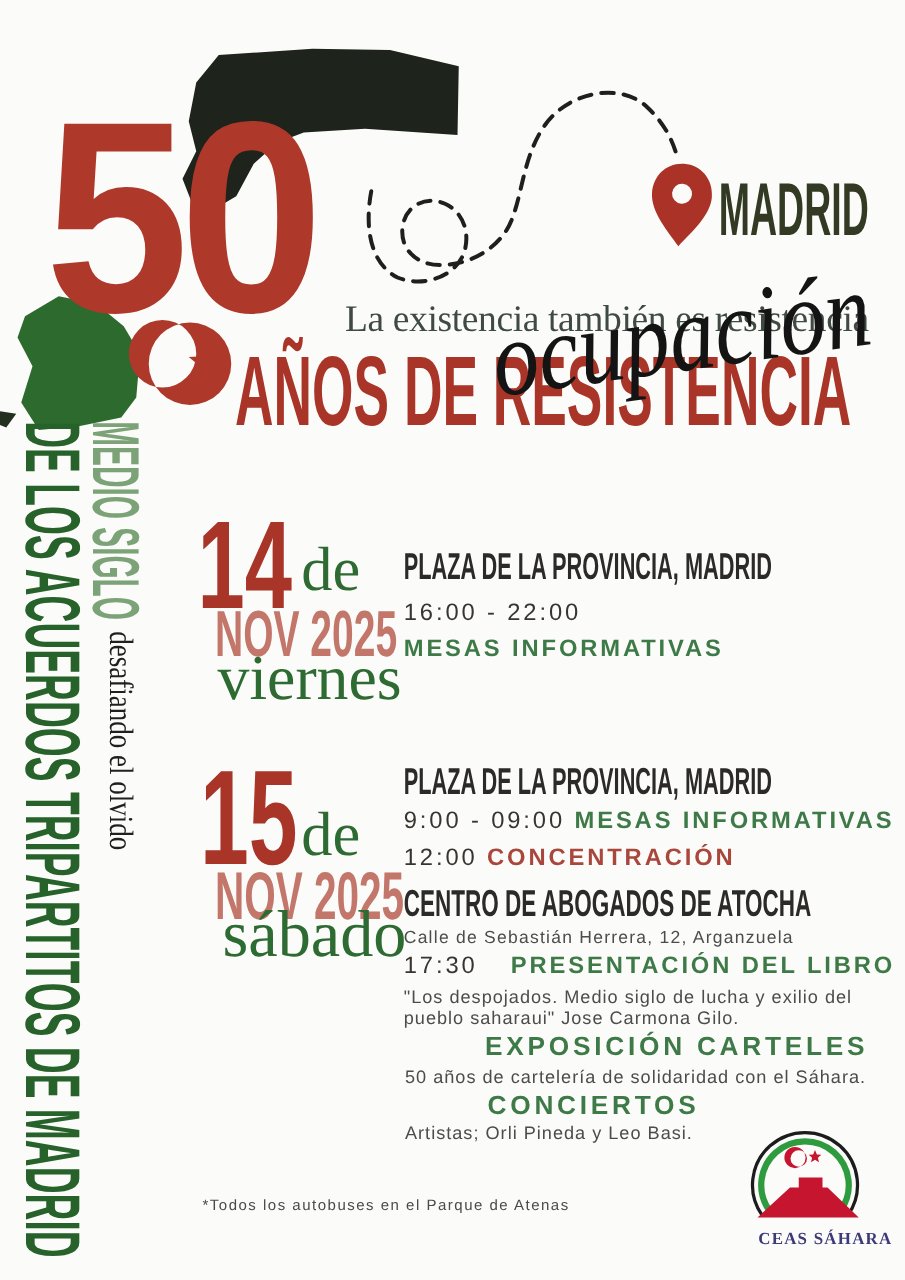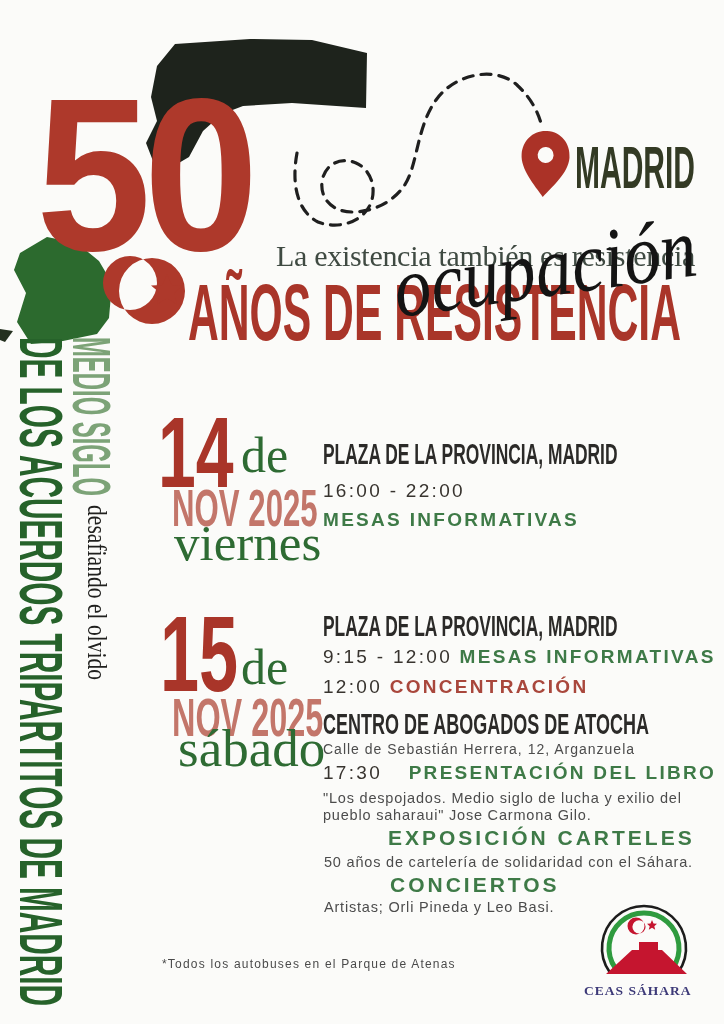--- a/index.html
+++ b/index.html
@@ -97,21 +97,21 @@
   <div class="abs serif" style="left:241px;top:642px;font-size:50px;color:var(--green-serif);">de</div>
   <div class="abs" style="left:172px;top:690px;font-size:54px;color:var(--salmon);">
     <span class="cond" style="transform:scaleX(.6)">NOV 2025</span>
   </div>
   <div class="abs serif" style="left:178px;top:722px;font-size:53px;color:var(--green-serif);">sábado</div>
 
   <div class="abs" style="left:323px;top:611px;font-size:30px;color:var(--ink);">
     <span class="cond" style="transform:scaleX(.58)">PLAZA DE LA PROVINCIA, MADRID</span>
   </div>
   <div class="abs spaced" style="left:323px;top:647px;font-size:19px;">
-    <span style="color:#38342f;">9:15 - 12:00</span>
+    <span style="color:#38342f;">9:00 - 09:00</span>
     <span style="color:var(--act-green);font-weight:600;">MESAS INFORMATIVAS</span>
   </div>
   <div class="abs spaced" style="left:323px;top:677px;font-size:19px;">
     <span style="color:#38342f;">12:00</span>
     <span style="color:var(--act-red);font-weight:600;">CONCENTRACIÓN</span>
   </div>
   <div class="abs" style="left:323px;top:709px;font-size:30px;color:var(--ink);">
     <span class="cond" style="transform:scaleX(.6)">CENTRO DE ABOGADOS DE ATOCHA</span>
   </div>
   <div class="abs" style="left:323px;top:742px;font-size:14px;letter-spacing:1px;color:var(--gray);">Calle de Sebastián Herrera, 12, Arganzuela</div>
@@ -127,15 +127,15 @@
 
   <div class="abs" style="left:162px;top:958px;font-size:12px;letter-spacing:1.2px;color:#4a4a4a;">*Todos los autobuses en el Parque de Atenas</div>
 
   <svg class="abs" style="left:592px;top:896px;" width="112" height="92" viewBox="0 0 112 92">
     <path d="M17.6,76.1 A42,42 0 1,1 86.4,76.1" fill="none" stroke="#1c1c1c" stroke-width="2.6"></path>
     <path d="M23.3,72.1 A35,35 0 1,1 80.7,72.1" fill="none" stroke="#2f9b3f" stroke-width="5"></path>
     <path d="M44,21.5 a8.5,8.5 0 1,0 0,17 a8.5,8.5 0 1,0 0,-17 Z M47,24.2 a6.6,6.6 0 1,1 0,13.2 a6.6,6.6 0 1,1 0,-13.2 Z" fill-rule="evenodd" fill="#c5152f"></path>
     <path d="M60,24 L61.5,27.5 L65,27.8 L62.3,30.2 L63.2,33.8 L60,31.8 L56.8,33.8 L57.7,30.2 L55,27.8 L58.5,27.5 Z" fill="#c5152f"></path>
     <path d="M14,78 L40,54 L47,54 L47,46 L66,46 L66,54 L70,54 L95,78 Z" fill="#c5152f"></path>
   </svg>
-  <div class="abs serif" style="left:584px;top:984px;width:130px;text-align:left;font-size:13.5px;font-weight:700;letter-spacing:1px;color:var(--logo-purple);">CEAS SÁHARA</div>
+  <div class="abs serif" style="left:584px;top:984px;width:130px;text-align:right;font-size:13.5px;font-weight:700;letter-spacing:1px;color:var(--logo-purple);">CEAS SÁHARA</div>
 
 </div>
 
 </body></html>

